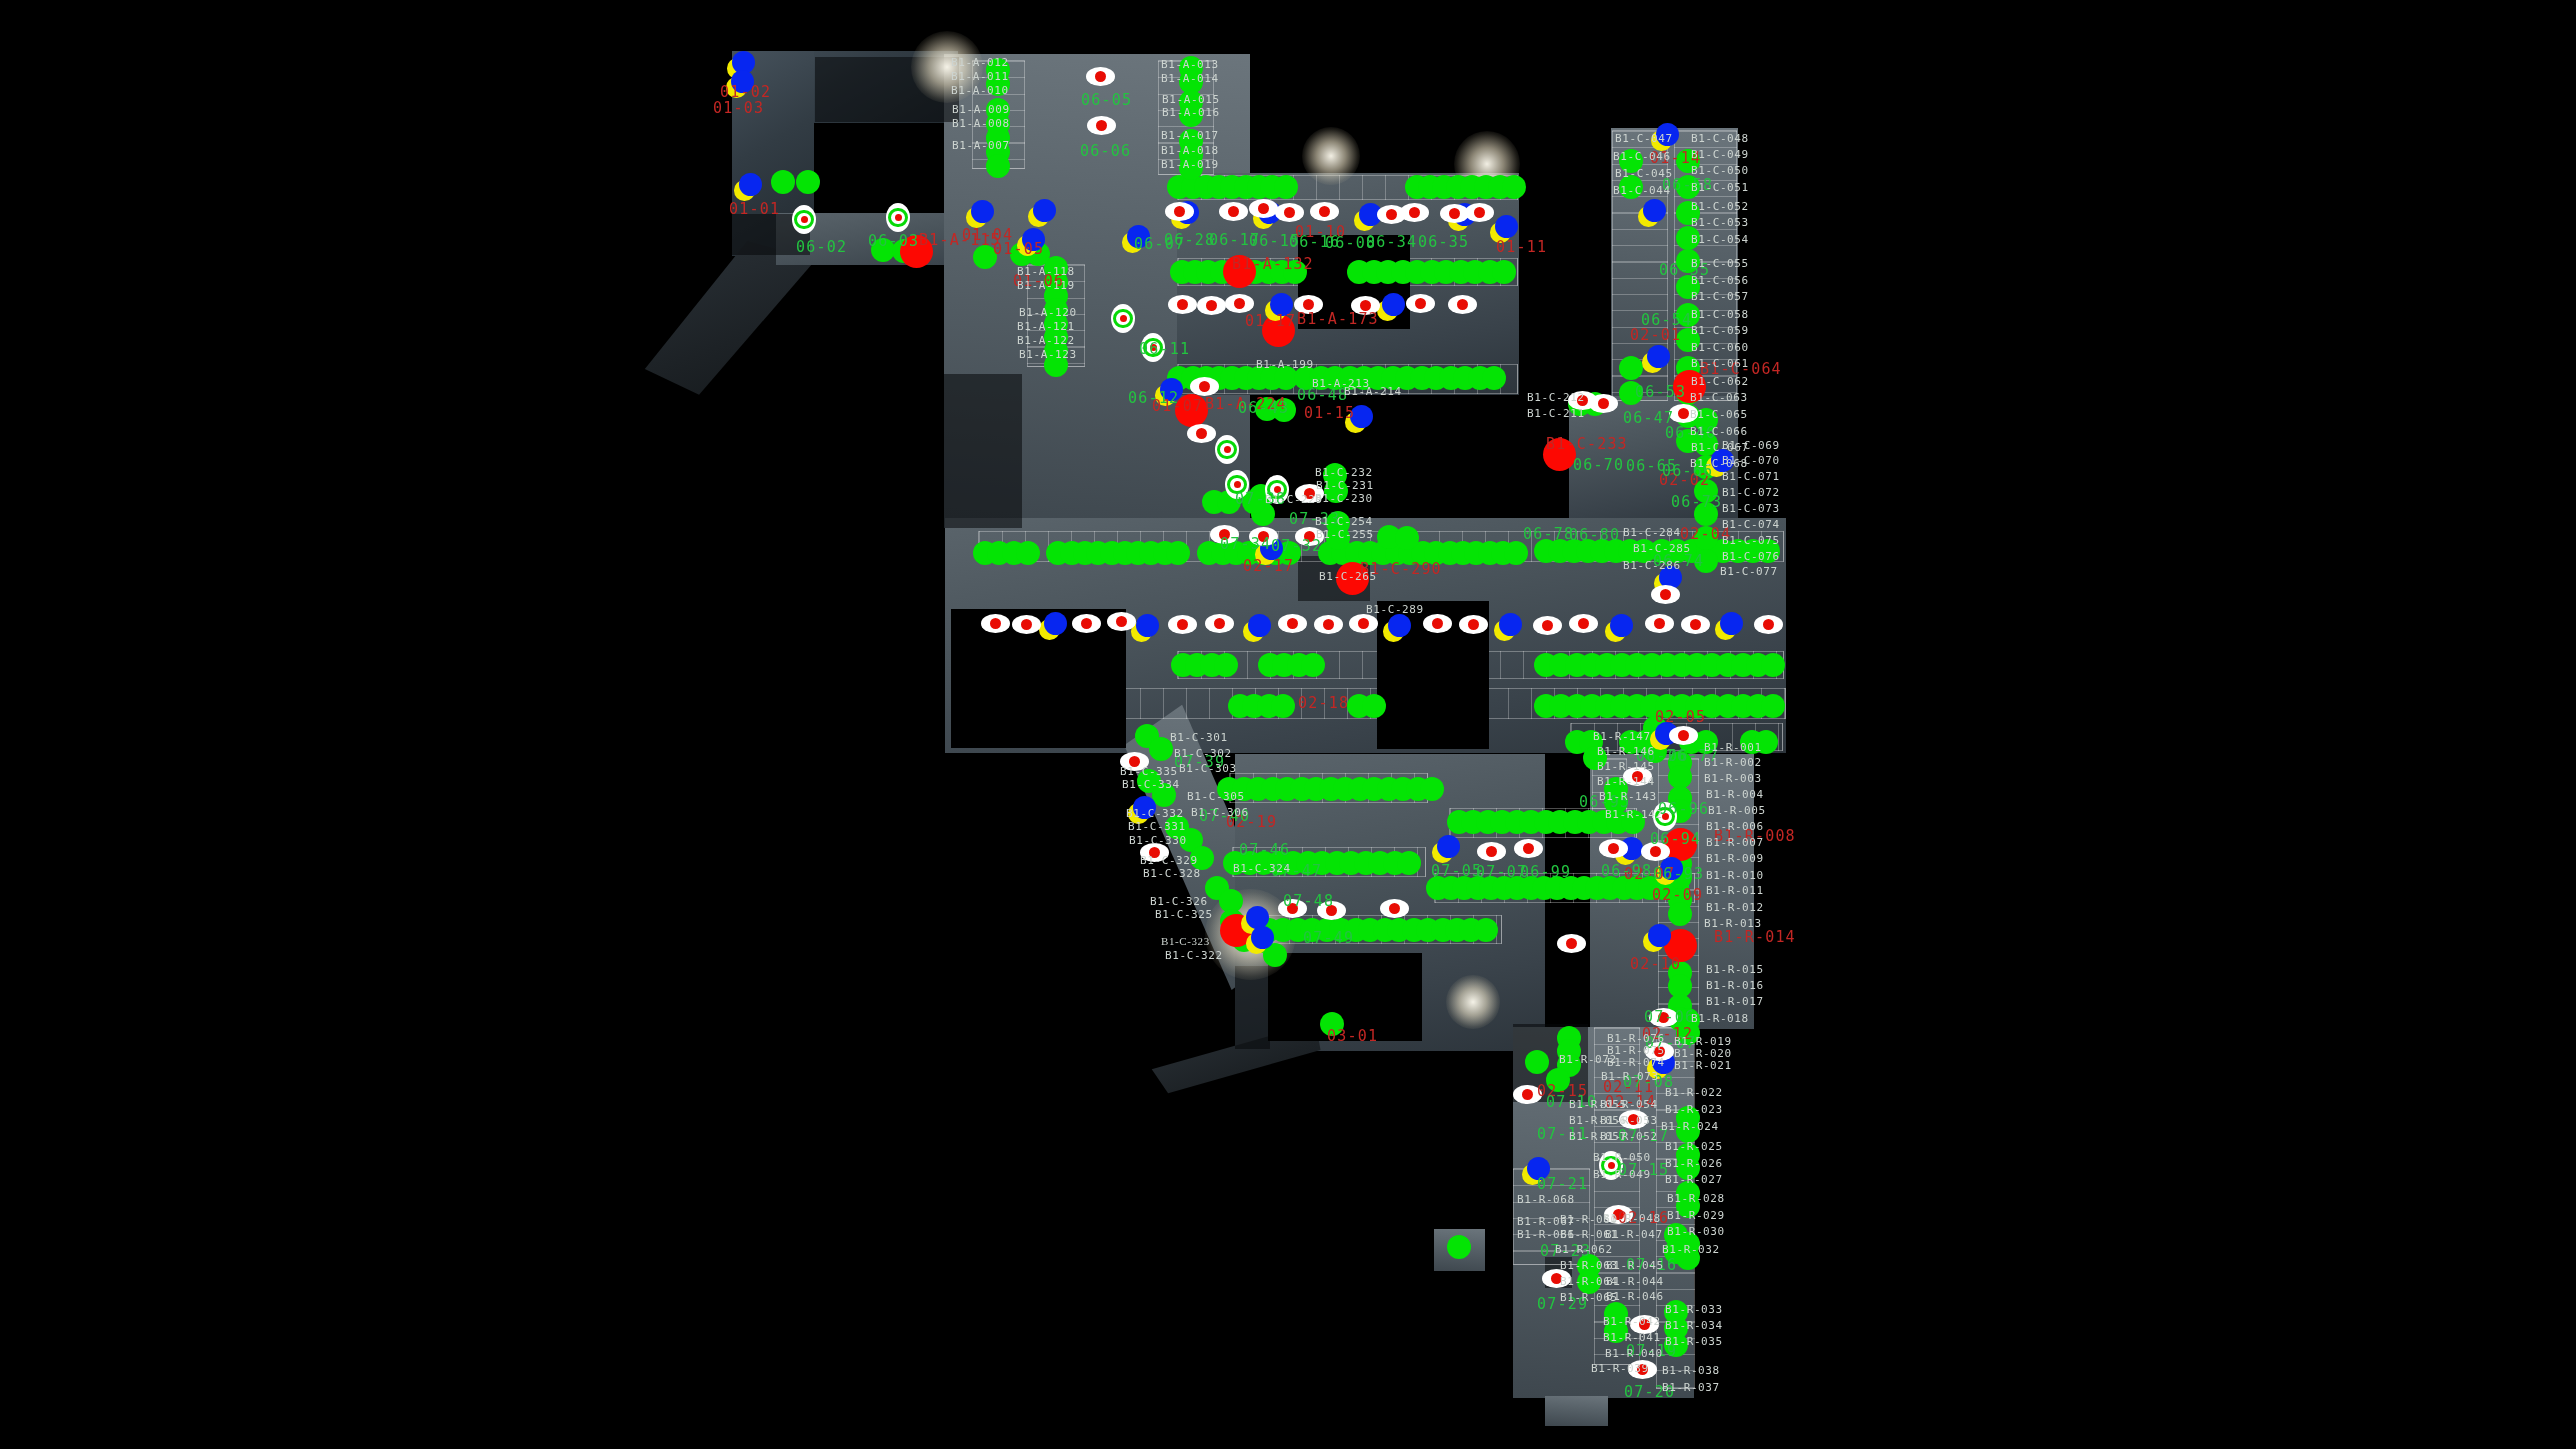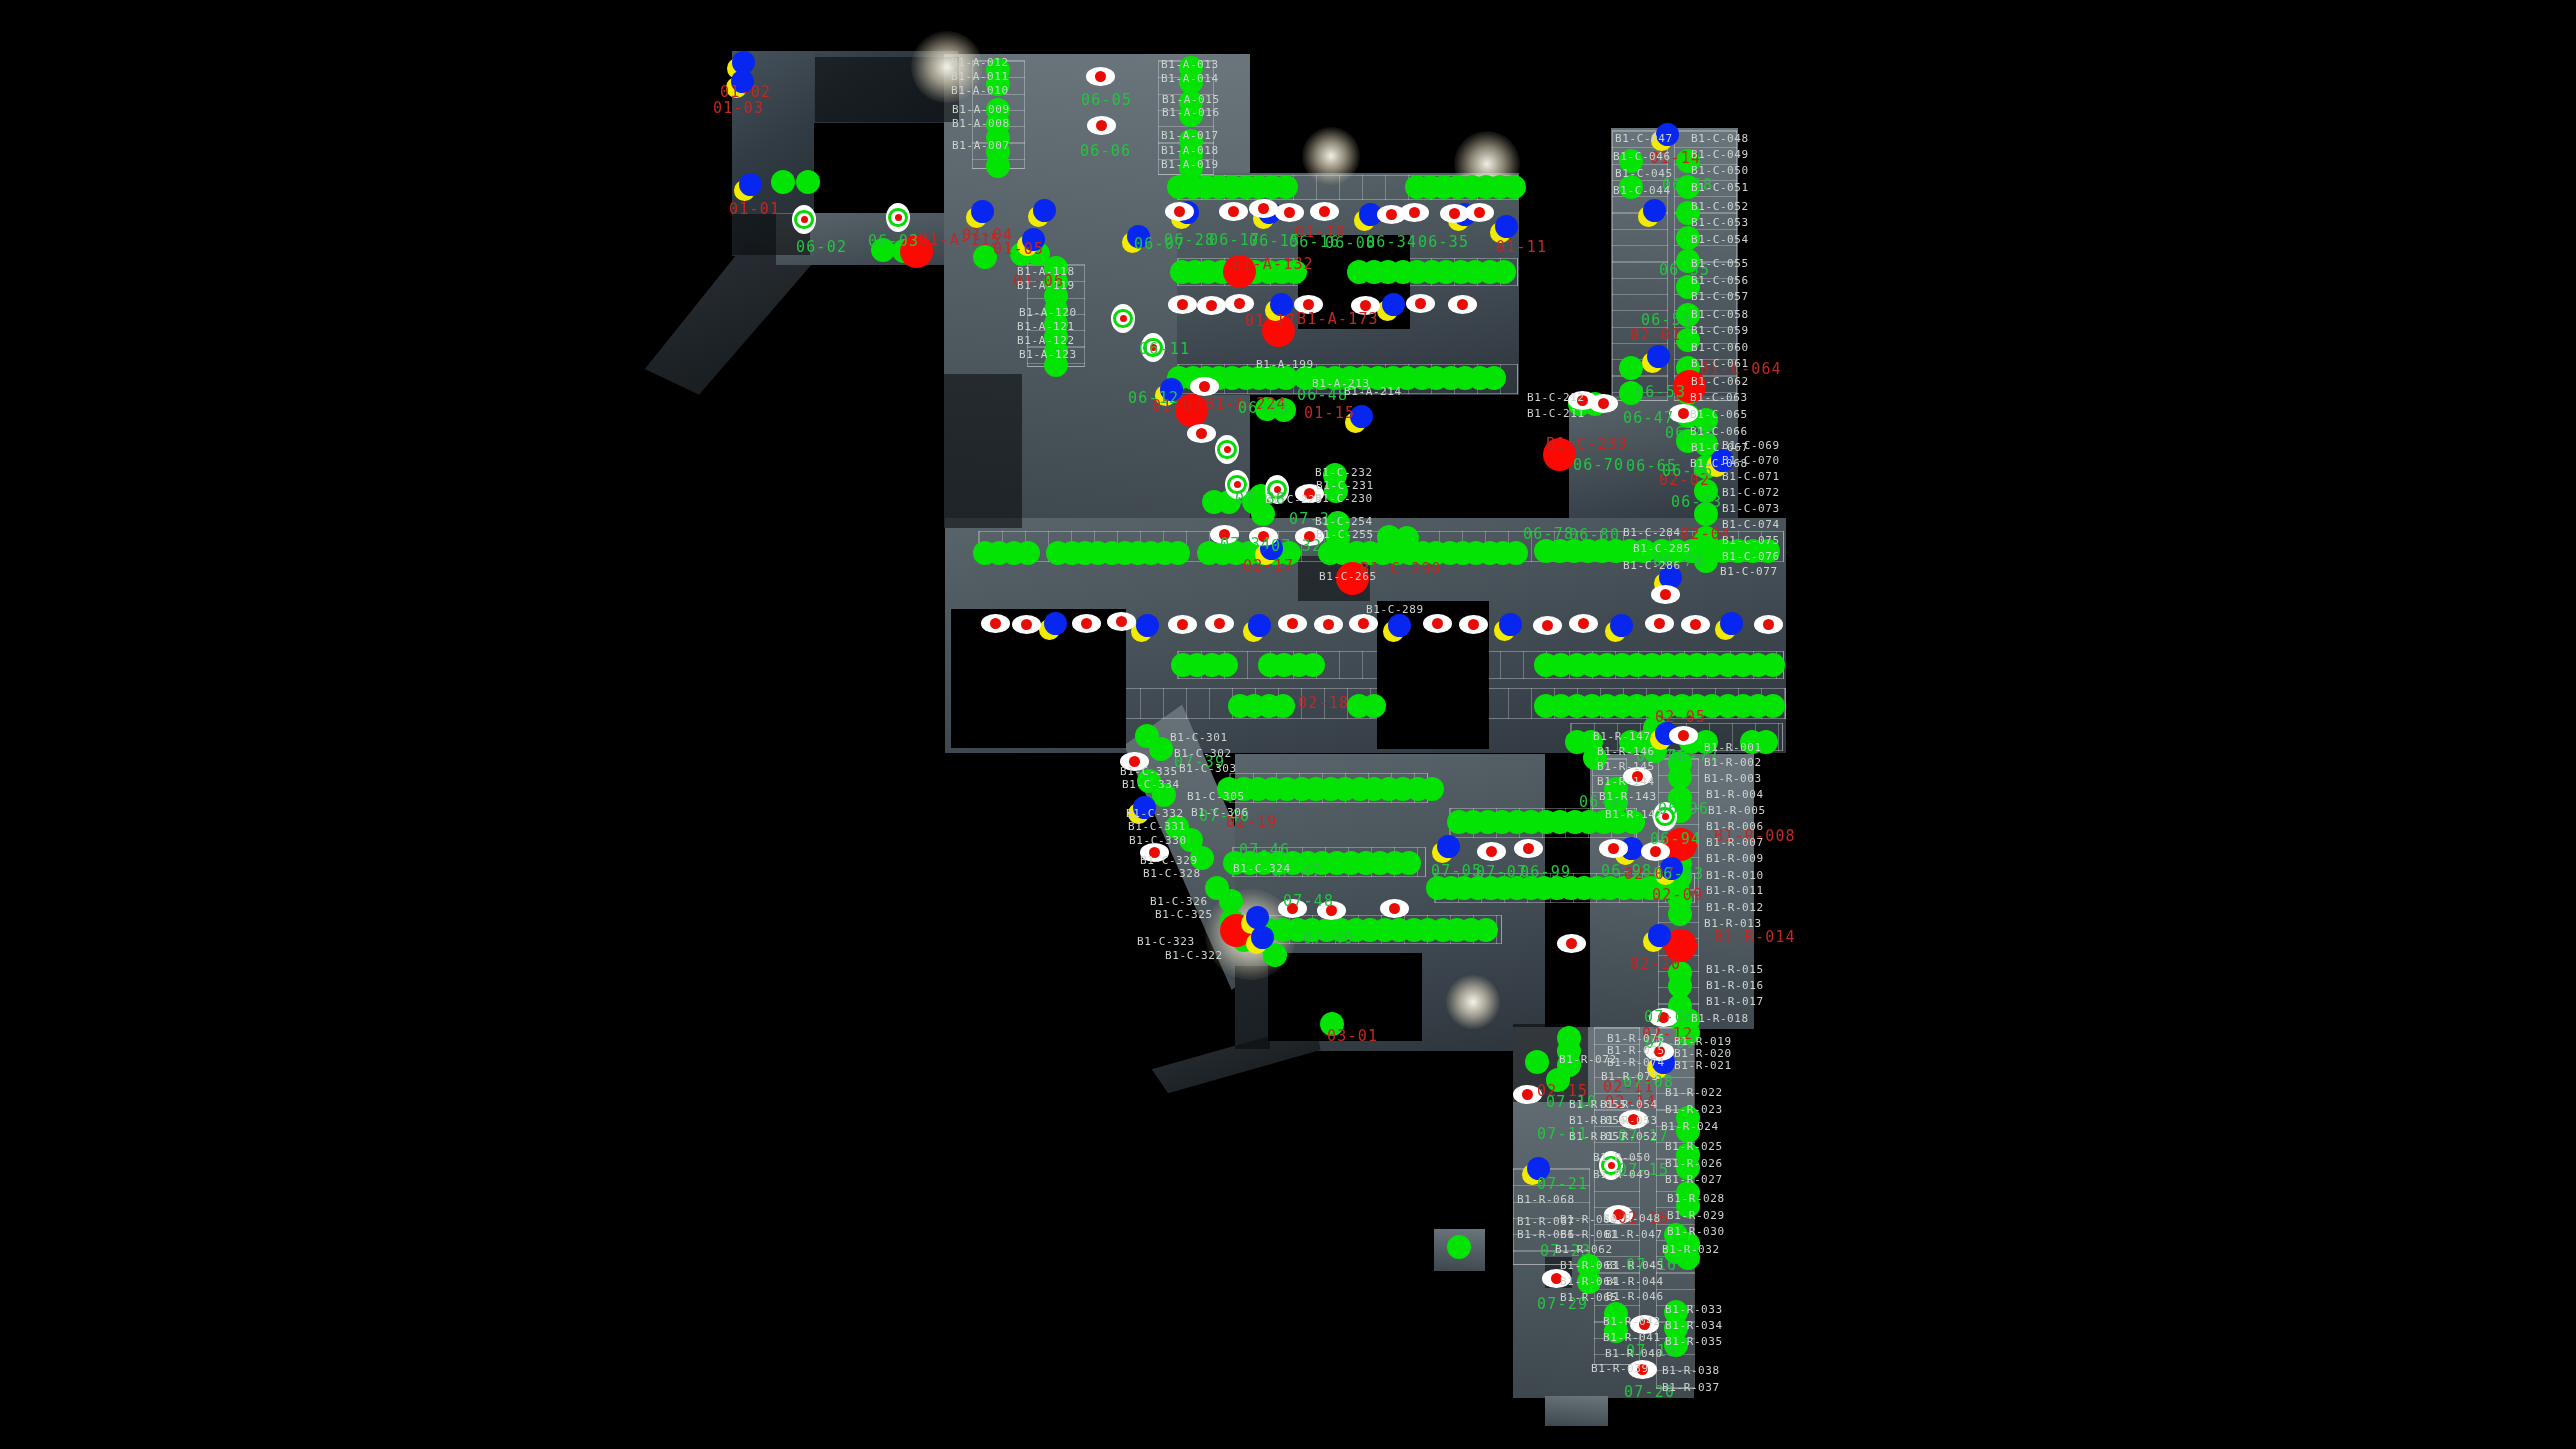--- a/index.html
+++ b/index.html
@@ -838,21 +838,21 @@
     <div class="lbl lwhite" style="left: 1591px; top: 1363px;">B1-R-039</div>
     <div class="lbl lwhite" style="left: 1120px; top: 766px;">B1-C-335</div>
     <div class="lbl lwhite" style="left: 1122px; top: 779px;">B1-C-334</div>
     <div class="lbl lwhite" style="left: 1126px; top: 808px;">B1-C-332</div>
     <div class="lbl lwhite" style="left: 1128px; top: 821px;">B1-C-331</div>
     <div class="lbl lwhite" style="left: 1129px; top: 835px;">B1-C-330</div>
     <div class="lbl lwhite" style="left: 1140px; top: 855px;">B1-C-329</div>
     <div class="lbl lwhite" style="left: 1143px; top: 868px;">B1-C-328</div>
     <div class="lbl lwhite" style="left: 1150px; top: 896px;">B1-C-326</div>
     <div class="lbl lwhite" style="left: 1155px; top: 909px;">B1-C-325</div>
-    <div class="lbl lwhite" style="left: 1137px; top: 936px;">B1-C-323</div>
+    <div class="lbl lwhite" style="left: 1161px; top: 936px; font-family: Liberation Serif, serif;">B1-C-323</div>
     <div class="lbl lwhite" style="left: 1165px; top: 950px;">B1-C-322</div>
     <div class="lbl lwhite" style="left: 1233px; top: 863px;">B1-C-324</div>
     <div class="lbl lwhite" style="left: 1170px; top: 732px;">B1-C-301</div>
     <div class="lbl lwhite" style="left: 1174px; top: 748px;">B1-C-302</div>
     <div class="lbl lwhite" style="left: 1179px; top: 763px;">B1-C-303</div>
     <div class="lbl lwhite" style="left: 1187px; top: 791px;">B1-C-305</div>
     <div class="lbl lwhite" style="left: 1191px; top: 807px;">B1-C-306</div>
   </div>
 
 

